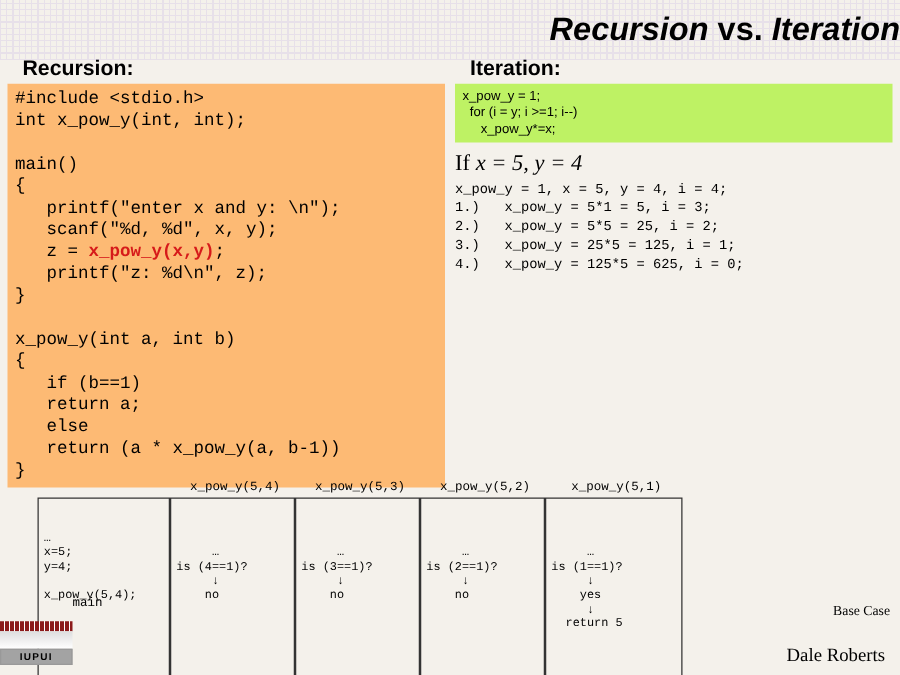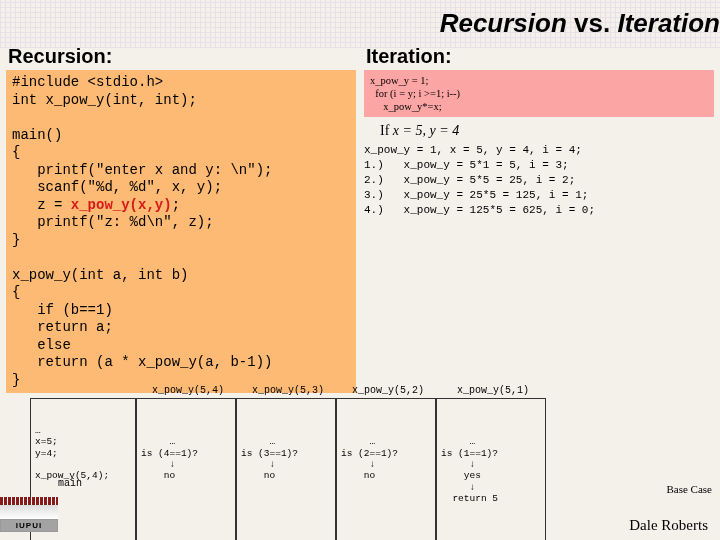--- a/index.html
+++ b/index.html
@@ -1,25 +1,25 @@
 <!DOCTYPE html>
 <html><head>
 <meta charset="utf-8">
 <style>
 body{margin:0;font-family:Arial,Helvetica,sans-serif;background:#f4f1eb;width:720px;height:540px;overflow:hidden;position:relative}
 .pattern{position:absolute;top:0;left:0;right:0;height:48px;background:repeating-linear-gradient(0deg,#d5c8e8 0,#d5c8e8 1px,transparent 1px,transparent 5px),repeating-linear-gradient(90deg,#d5c8e8 0,#d5c8e8 1px,transparent 1px,transparent 5px);opacity:0.4}
 h1{text-align:right;font-size:26px;font-weight:bold;margin:8px 0 4px 0;font-style:italic;position:relative}
 h1 .norm{font-style:normal}
-h2{font-size:20px;margin:2px 0 2px 2px}
+h2{font-size:17px;margin:2px 0 2px 12px}
 .cols{display:flex;gap:8px;padding:0 6px}
 .col{flex:1}
 .codebox{background:#fdba74;font-family:"Courier New",monospace;font-size:14px;padding:4px 6px;line-height:1.25;white-space:pre}
 .codebox .hl{color:#d61a1a;font-weight:bold}
-.iterbox{background:#fca5a5;font-family:Liberation Serif, serif;font-size:10.5px;padding:4px 6px;white-space:pre;line-height:1.25}
-.iftxt{font-family:Georgia,serif;font-size:14px;margin:6px 0 4px 16px}
+.iterbox{background:#bef264;font-family:Liberation Sans, sans-serif;font-size:10.5px;padding:4px 6px;white-space:pre;line-height:1.25}
+.iftxt{font-family:Georgia,serif;font-size:18px;margin:6px 0 4px 0}
 .iftxt i{font-style:italic}
 .tracetxt{font-family:"Courier New",monospace;font-size:11px;line-height:1.35;white-space:pre}
 .stack{display:flex;position:absolute;left:30px;top:398px;gap:0}
 .stkcell{border:1px solid #333;font-family:"Courier New",monospace;font-size:9.5px;padding:3px 4px;white-space:pre;line-height:1.2;min-width:90px;position:relative;background:#f4f1eb}
 .stkhdr{font-family:"Courier New",monospace;font-size:10px;position:absolute;top:-14px;left:4px;right:0;text-align:center}
 .mainlbl{font-family:"Courier New",monospace;font-size:10px;position:absolute}
 .logo{position:absolute;left:0;bottom:8px;width:58px}
 .logo .hb{height:8px;background:repeating-linear-gradient(90deg,#8b1a1a 0,#8b1a1a 3px,#fff 3px,#fff 4px)}
 .logo .tw{background:#a3a3a3;border:1px solid #999;text-align:center;font-size:8px;font-weight:bold;letter-spacing:1px;padding:1px 0}
 .footer{position:absolute;right:12px;bottom:6px;font-family:Georgia,serif;font-size:15px}

